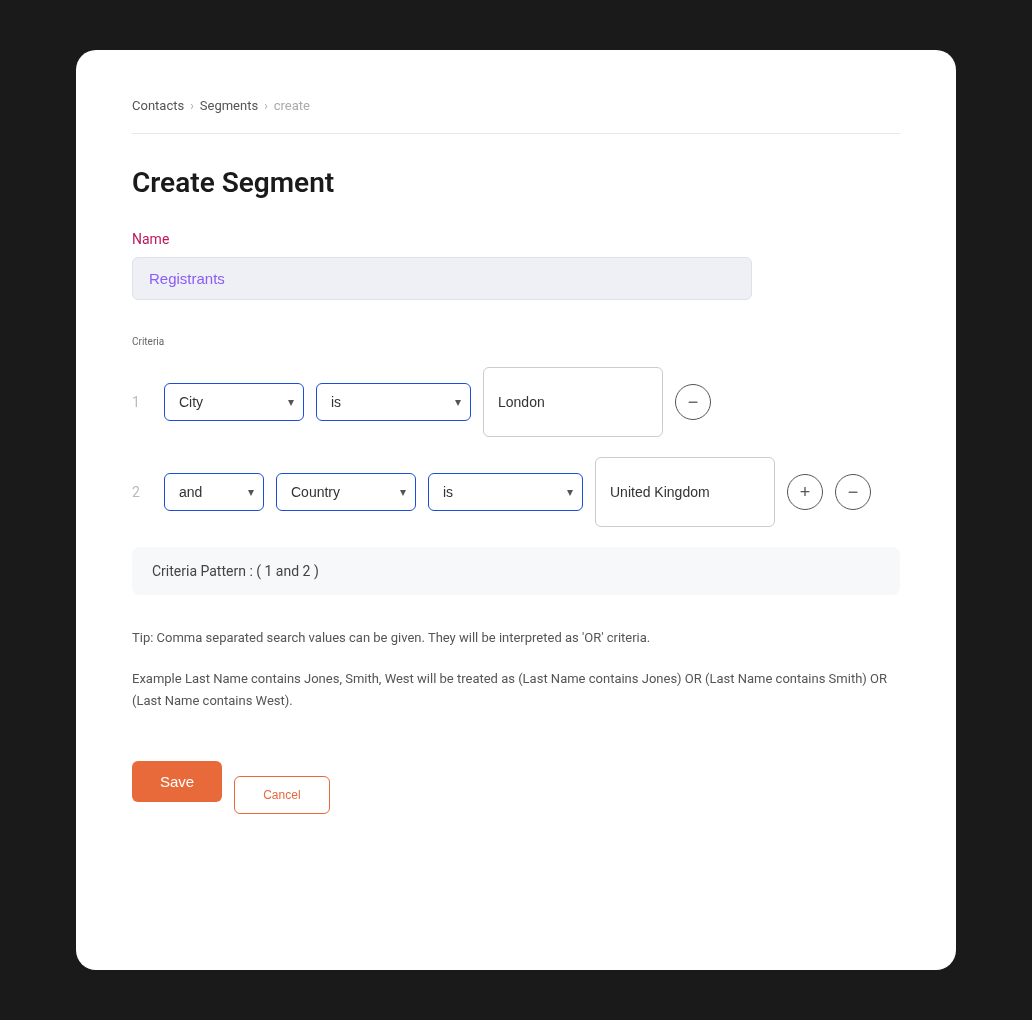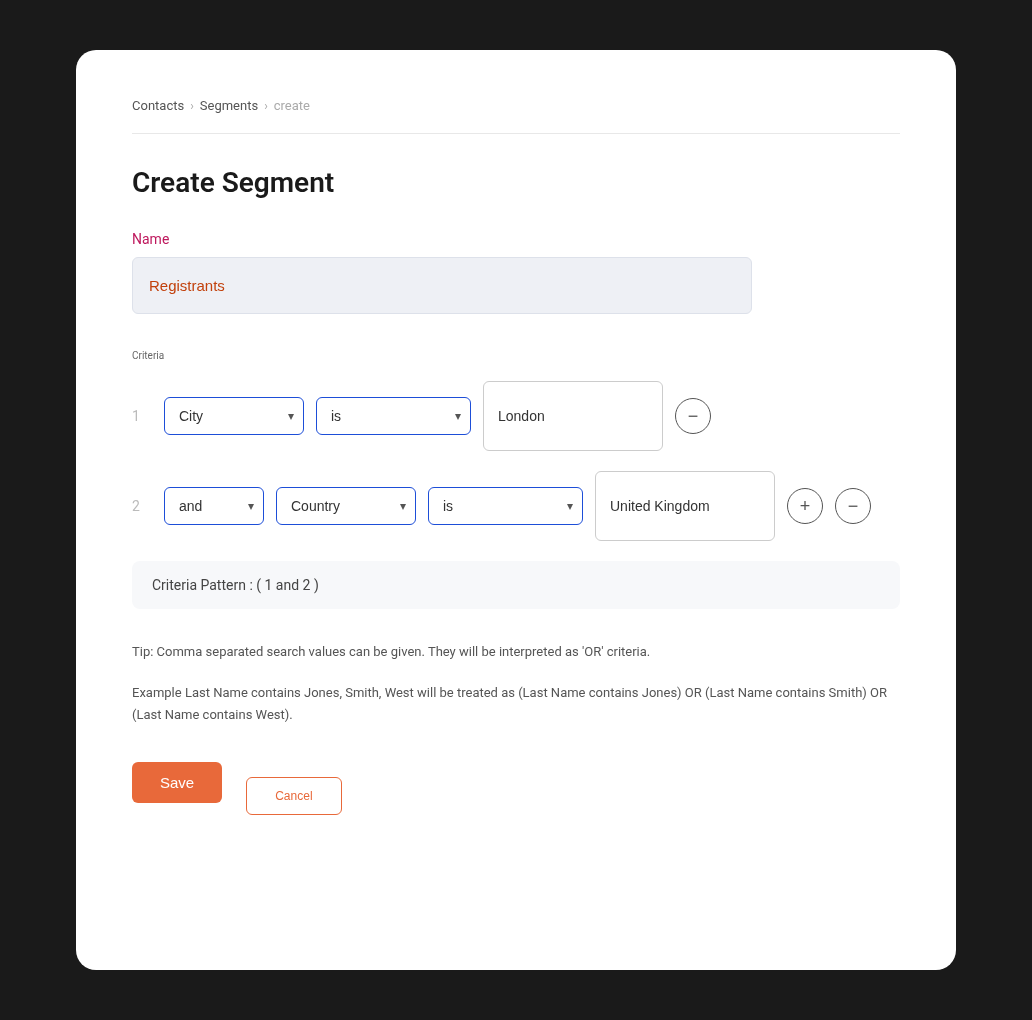--- a/index.html
+++ b/index.html
@@ -49,23 +49,23 @@
       border-top: 1px solid #e8e8e8;
       margin-bottom: 32px;
     }
     .section-label {
       font-size: 14px;
       color: #be185d;
       margin-bottom: 10px;
     }
     .name-input {
       width: 620px;
-      padding: 19px 16px;
+      padding: 12px 16px;
       font-size: 15px;
-      color: #c2410c;
+      color: #8b5cf6;
       background: #eef0f5;
       border: 1px solid #dde1ea;
       border-radius: 6px;
       outline: none;
       margin-bottom: 36px;
     }
     .criteria-label {
       font-size: 10px;
       color: #666;
       margin-bottom: 20px;
@@ -150,30 +150,30 @@
     .criteria-pattern {
       background: #f7f8fa;
       border-radius: 8px;
       padding: 16px 20px;
       font-size: 14px;
       color: #444;
       margin-bottom: 32px;
       margin-top: 8px;
     }
     .tip-section {
-      margin-bottom: 23px;
+      margin-bottom: 36px;
     }
     .tip-text {
       font-size: 13px;
       color: #555;
       line-height: 1.7;
     }
     .actions {
       display: flex;
-      gap: 24px;
+      gap: 12px;
       align-items: center;
     }
     .btn-save {
       background: #e8693a;
       color: #fff;
       border: none;
       border-radius: 6px;
       padding: 12px 28px;
       font-size: 15px;
       font-weight: 500;

